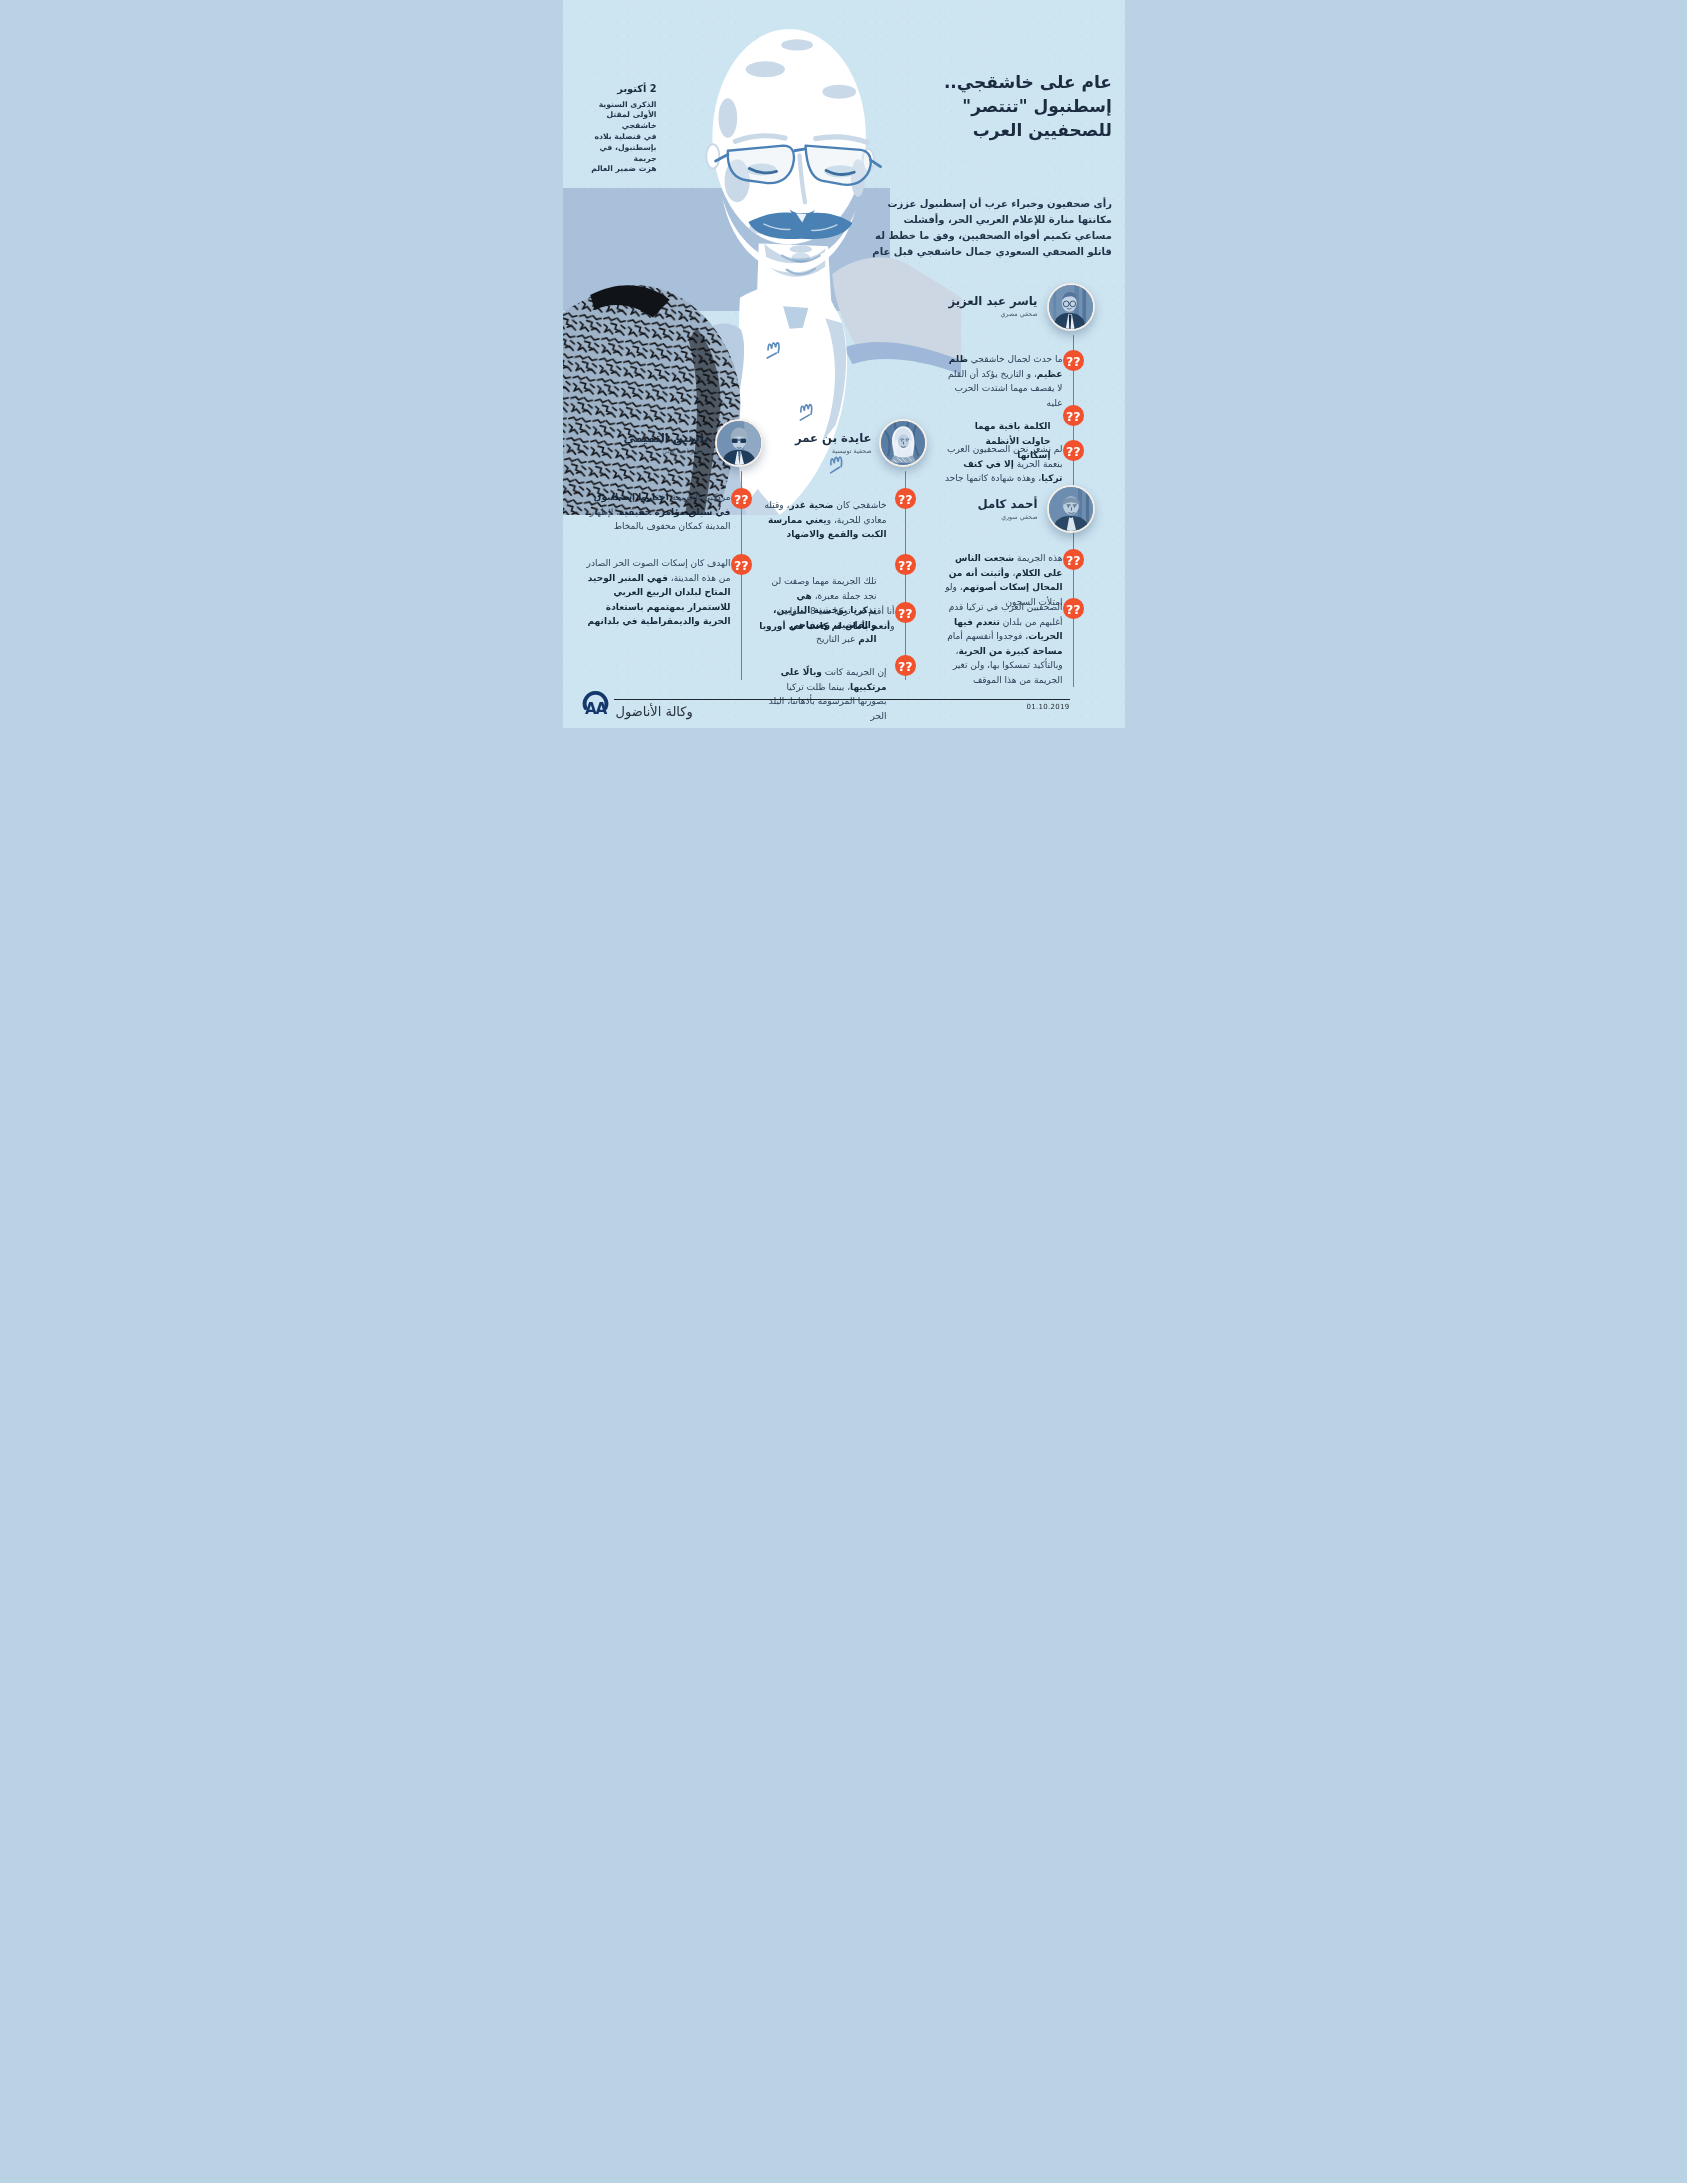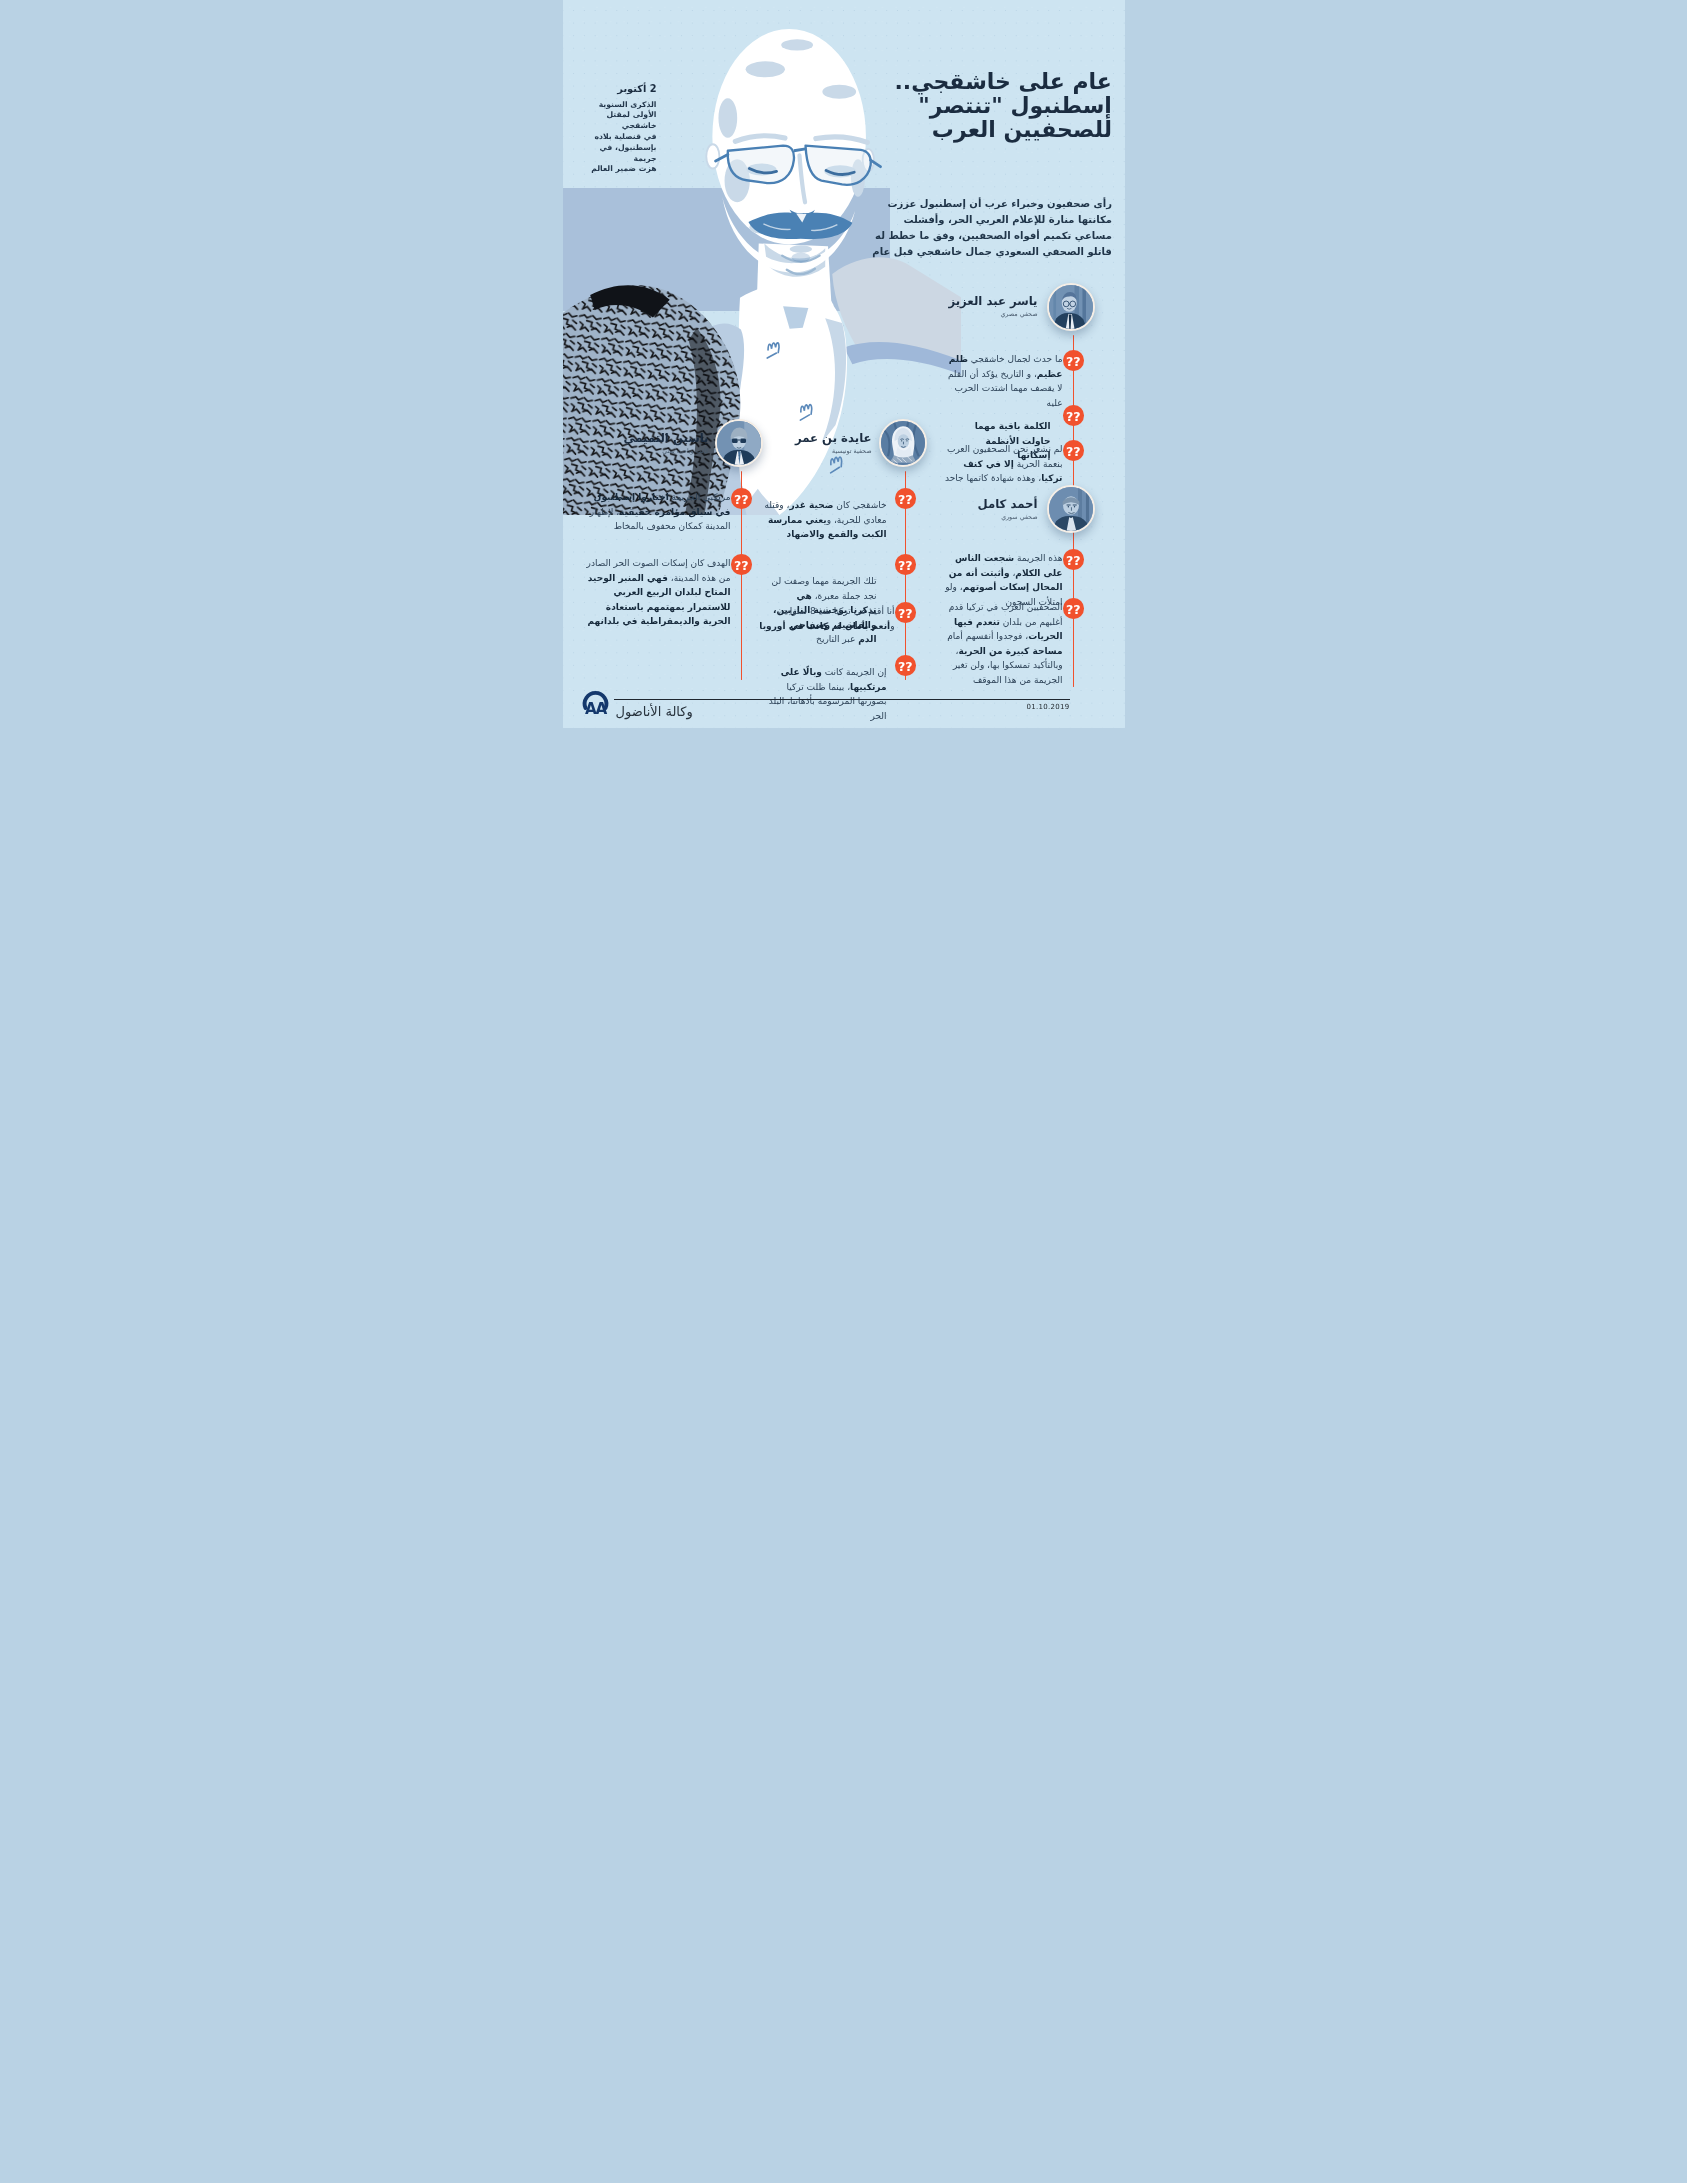--- a/index.html
+++ b/index.html
@@ -12,21 +12,21 @@
       radial-gradient(rgba(255,255,255,.55) 0.4px, transparent 0.5px),
       radial-gradient(rgba(110,150,185,.20) 0.4px, transparent 0.5px);
     background-size:13.6px 14.5px, 10.8px 12.6px;
     background-position:0 0, 5.2px 4.2px;
     direction:rtl;
   }
   .band{position:absolute;left:0;top:188px;width:327px;height:123px;background:#a9c0da;}
   .portrait{position:absolute;left:0;top:0;width:398px;height:515px;}
   
   .title{position:absolute;right:12.6px;top:70px;width:244px;text-align:right;color:#1b2c40;
-         font-size:22px;line-height:24px;font-weight:800;letter-spacing:-0.2px;}
+         font-size:17px;line-height:24px;font-weight:800;letter-spacing:-0.2px;}
   .dateblock{position:absolute;left:20px;top:83px;width:74px;text-align:right;color:#24384d;}
   .dateblock .dlabel{font-size:9.8px;font-weight:800;color:#1b2c40;margin-bottom:5.6px;}
   .dateblock .dline{font-size:7.7px;line-height:10.8px;font-weight:700;}
   .intro{position:absolute;right:12.6px;top:196px;width:246px;
          font-size:10px;line-height:16px;font-weight:700;color:#203549;}
   
   .photo{position:absolute;width:48px;height:48px;border-radius:50%;
          border:2.8px solid #f5eee6;overflow:hidden;z-index:3;
          box-shadow:0 4.7px 9.4px rgba(25,55,90,.28);background:#7e9cbc;}
   .photo svg{display:block;width:100%;height:100%;}

